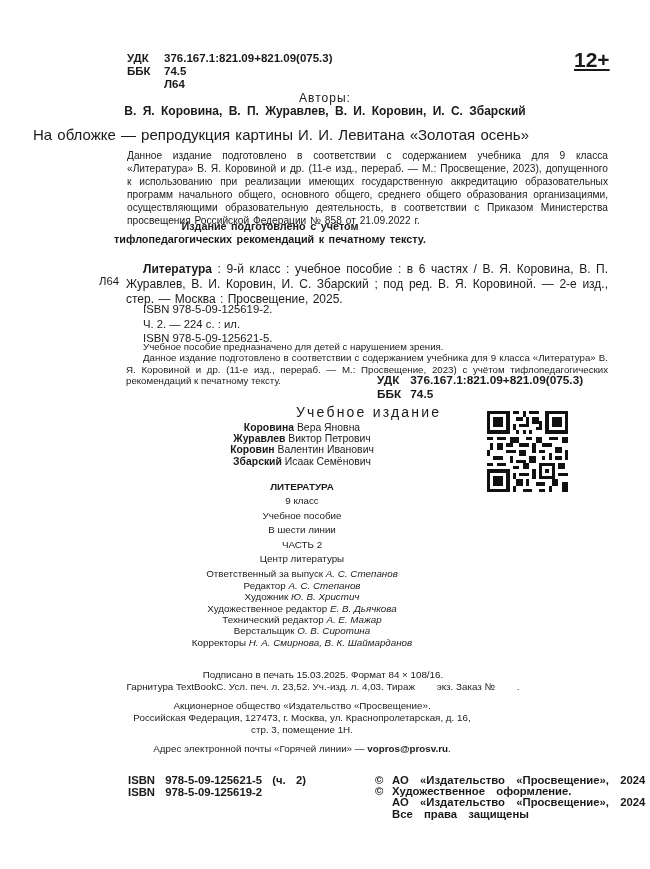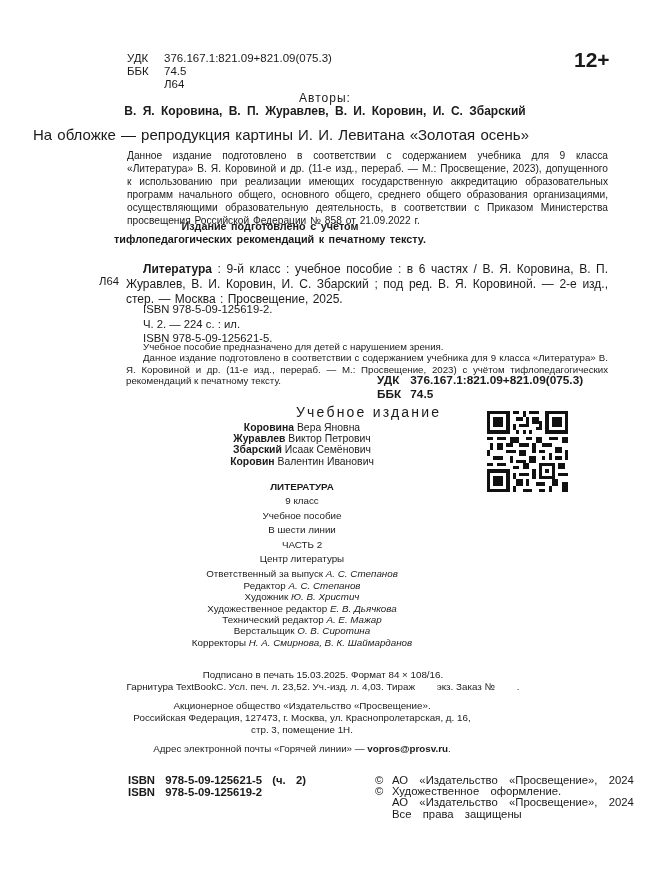--- a/index.html
+++ b/index.html
@@ -3,27 +3,27 @@
 <meta charset="utf-8">
 <style>
   html, body { margin: 0; padding: 0; background: #ffffff; }
   body { width: 650px; height: 869px; position: relative; overflow: hidden;
          font-family: "Liberation Sans", sans-serif; color: #1a1a1a; }
   .abs { position: absolute; }
   .b { font-weight: bold; }
   .i { font-style: italic; }
   .center { text-align: center; }
   .just { text-align: justify; text-align-last: left; }
-  .row { white-space: nowrap; }
+  .row { white-space: nowrap; font-weight: bold; }
 
   
   #codes { left: 127px; top: 52px; }
   #codes .row { height: 13px; font-size: 11.5px; line-height: 13px; }
   #codes .lbl { display: inline-block; width: 37px; }
-  #age { left: 574px; top: 48px; font-size: 21px; font-weight: bold; }
+  #age { left: 574px; top: 48px; font-size: 21px; font-weight: bold; text-decoration: underline; }
 
   #authors-label { left: 0; width: 650px; top: 91px; font-size: 12px; letter-spacing: 1px; }
   #authors { left: 0; width: 650px; top: 104px; font-size: 12px; font-weight: bold; word-spacing: 3px; }
   #cover { left: 0; width: 562px; top: 126px; font-size: 15px; word-spacing: 1px; }
 
   #basis { left: 127px; width: 481px; top: 150px; font-size: 10.2px; line-height: 12.9px; word-spacing: 1px; }
 
   #tiflo { left: 0; width: 540px; top: 220px; font-size: 10.8px; line-height: 13px; font-weight: bold; word-spacing: 1.5px; }
 
   #biblio { left: 126px; width: 482px; top: 262px; font-size: 12px; line-height: 15px; word-spacing: 1px; }
@@ -180,22 +180,22 @@
         <rect x="16" y="24" width="2" height="1"></rect>
         <rect x="19" y="23" width="1" height="2"></rect>
         <rect x="23" y="22" width="2" height="3"></rect>
     </g>
   </svg>
 </div>
 
 <div id="people" class="abs center">
   <div><span class="b">Коровина</span> <span>Вера Яновна</span></div>
   <div><span class="b">Журавлев</span> <span>Виктор Петрович</span></div>
+  <div><span class="b">Коровин</span> <span>Валентин Иванович</span></div>
   <div><span class="b">Збарский</span> <span>Исаак Семёнович</span></div>
-  <div><span class="b">Коровин</span> <span>Валентин Иванович</span></div>
 </div>
 
 <div id="title-block" class="abs center">
   <div class="b">ЛИТЕРАТУРА</div>
   <div>9 класс</div>
   <div>Учебное пособие</div>
   <div>В шести линии</div>
   <div>ЧАСТЬ 2</div>
 </div>
 

